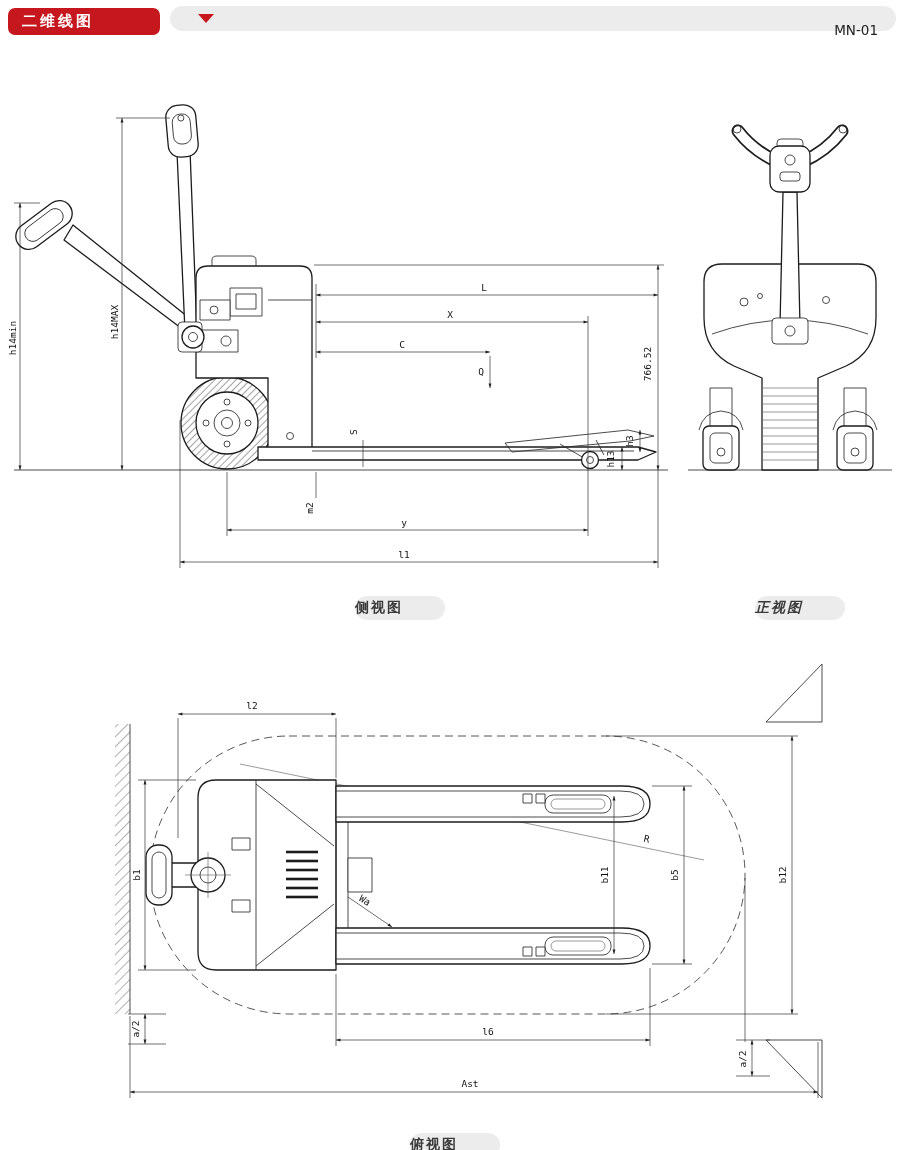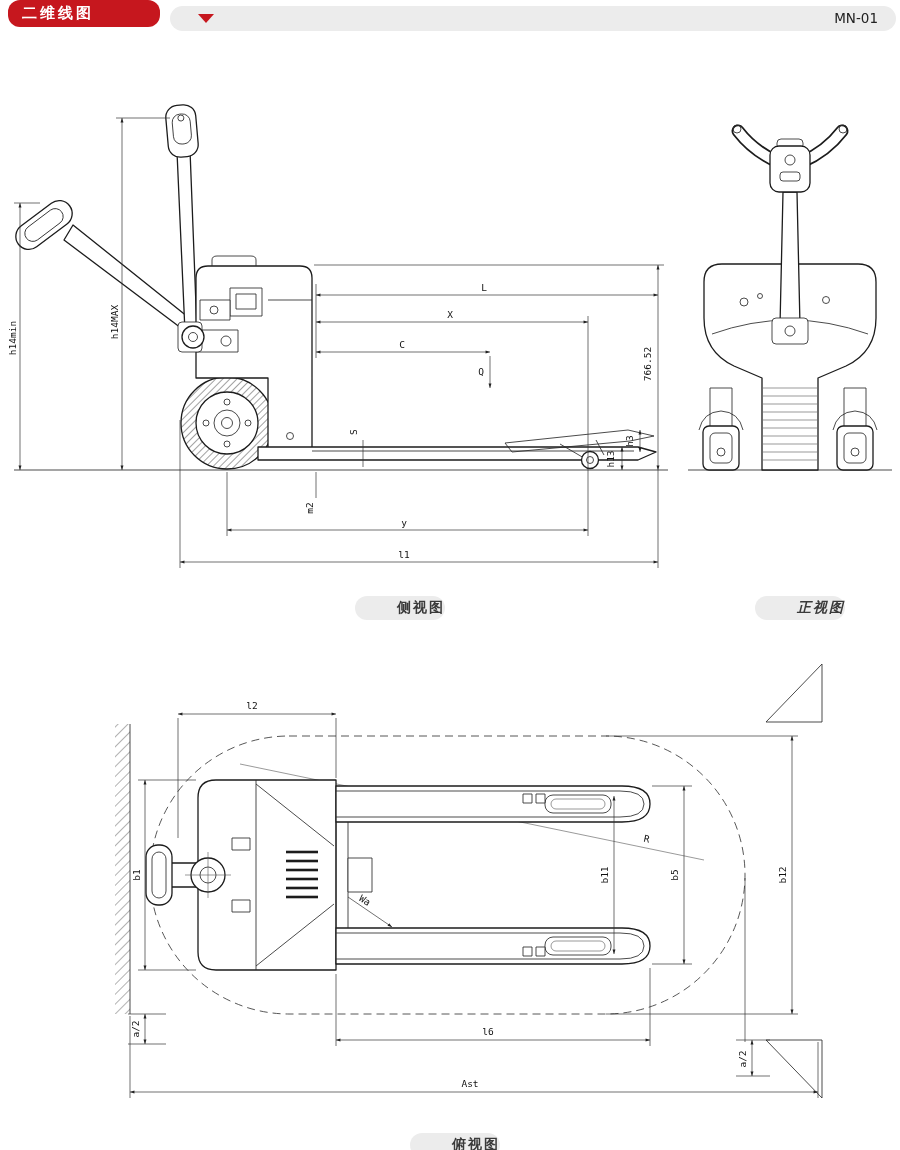--- a/index.html
+++ b/index.html
@@ -5,32 +5,32 @@
   :root{
     --color-accent:#c6171e;
     --color-banner:#ececec;
     --color-paper:#ffffff;
     --color-line:#1c1c1c;
   }
   html,body{margin:0;padding:0;background:#fff;}
   .page{position:relative;width:900px;height:1150px;background:var(--color-paper);overflow:hidden;
         font-family:"DejaVu Sans",sans-serif;}
   
-  .title-box{position:absolute;left:8px;top:0;width:152px;height:27px;background:var(--color-accent);
-             border-radius:12px;color:#fff;font-size:15px;font-weight:bold;letter-spacing:3px;
+  .title-box{position:absolute;left:8px;top:8px;width:152px;height:27px;background:var(--color-accent);
+             border-radius:7px;color:#fff;font-size:15px;font-weight:bold;letter-spacing:3px;
              display:flex;align-items:center;padding-left:14px;box-sizing:border-box;z-index:3;}
   .banner-strip{position:absolute;left:170px;top:6px;right:4px;height:25px;background:var(--color-banner);
                 border-radius:13px;z-index:2;}
   .chevron{position:absolute;left:198px;top:14px;width:0;height:0;z-index:3;
            border-left:8px solid transparent;border-right:8px solid transparent;
            border-top:9px solid var(--color-accent);}
-  .doc-code{position:absolute;right:22px;top:10px;font-size:13.5px;color:#222;z-index:3;}
+  .doc-code{position:absolute;right:22px;top:22px;font-size:13.5px;color:#222;z-index:3;}
   
   .caption{position:absolute;width:90px;height:24px;background:var(--color-banner);border-radius:12px;
-           display:flex;align-items:center;justify-content:flex-end;font-size:14px;font-weight:bold;
+           display:flex;align-items:center;justify-content:flex-start;font-size:14px;font-weight:bold;
            color:#3a3a3a;letter-spacing:2px;z-index:2;}
   
   svg.drawing{position:absolute;left:0;top:0;z-index:1;}
   .olf{fill:#fff;stroke:var(--color-line);stroke-width:1.3;stroke-linejoin:round;}
   .olf2{fill:#fff;stroke:#2a2a2a;stroke-width:.85;stroke-linejoin:round;}
   .ol2{fill:none;stroke:#2a2a2a;stroke-width:.85;stroke-linejoin:round;}
   .thin{fill:none;stroke:#555;stroke-width:.6;}
   .dim{fill:none;stroke:#333;stroke-width:.7;}
   .dash{fill:none;stroke:#444;stroke-width:.9;stroke-dasharray:8 5;}
   .grill{stroke:var(--color-line);stroke-width:2.6;}

